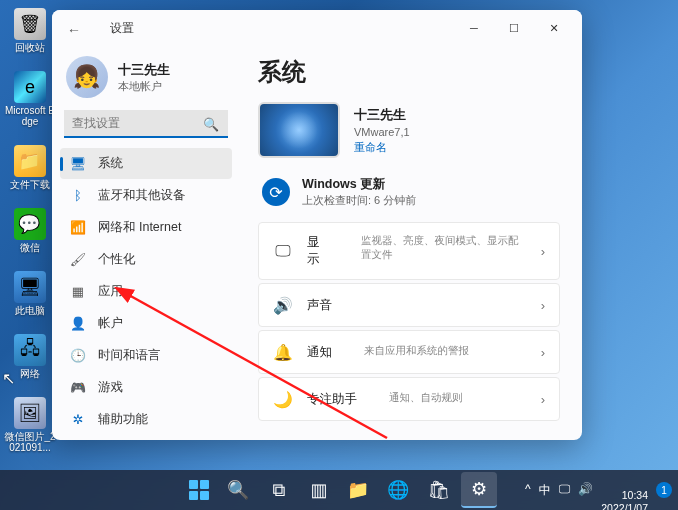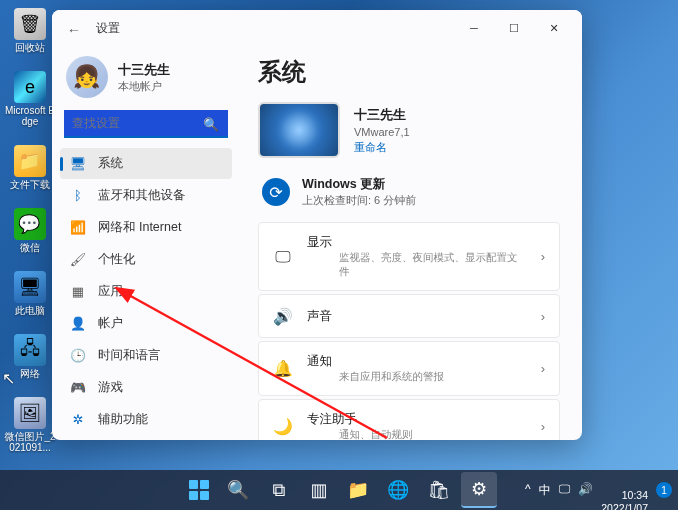--- a/index.html
+++ b/index.html
@@ -15,36 +15,36 @@
   .folder { background: linear-gradient(#ffd76a, #ffb627); }
   .wechat { background: #1aad19; color: #fff; }
   .thispc { background: linear-gradient(#4a9ee8, #2a6db8); }
   .network { background: linear-gradient(#4aa8e8, #2a7db8); }
   .anime { background: linear-gradient(#c8d8f0, #889cc8); }
   
   
   .window { position: absolute; left: 52px; top: 10px; width: 530px; height: 430px; background: #fbfbfd; border-radius: 8px; box-shadow: 0 8px 32px rgba(0,0,0,0.3); display: flex; flex-direction: column; overflow: hidden; }
   .titlebar { height: 36px; display: flex; align-items: center; padding: 0 8px; background: #fbfbfd; }
   .nav-back { width: 28px; height: 28px; display: flex; align-items: center; justify-content: center; font-size: 14px; color: #555; border-radius: 4px; }
-  .title-text { font-size: 12px; margin-left: 8px; color: #333; flex: 1; }
+  .title-text { font-size: 12px; margin-left: 22px; color: #333; flex: 1; }
   .win-controls { display: flex; }
   .win-btn { width: 40px; height: 28px; display: flex; align-items: center; justify-content: center; font-size: 11px; color: #333; }
   
   .window-body { flex: 1; display: flex; overflow: hidden; }
   
   
   .sidebar { width: 188px; padding: 6px 8px 6px 8px; display: flex; flex-direction: column; overflow-y: auto; }
   .profile { display: flex; align-items: center; gap: 10px; padding: 4px 6px 12px 6px; }
   .avatar { width: 42px; height: 42px; border-radius: 50%; background: linear-gradient(135deg,#c8d8f0,#a0b8e0); display:flex; align-items:center; justify-content:center; font-size:22px; }
   .profile-text { display: flex; flex-direction: column; }
   .profile-name { font-size: 13px; font-weight: 600; color: #222; }
   .profile-sub { font-size: 11px; color: #666; }
   
   .search-box { margin: 0 4px 10px 4px; position: relative; }
-  .search-input { width: 100%; padding: 6px 28px 6px 8px; font-size: 12px; border: none; border-bottom: 2px solid #0067c0; background: #1d4ed8; outline: none; }
+  .search-input { width: 100%; padding: 6px 28px 6px 8px; font-size: 12px; border: none; border-bottom: 2px solid #0067c0; background: #e5e5e5; outline: none; }
   .search-icon { position: absolute; right: 8px; top: 50%; transform: translateY(-50%); font-size: 13px; color: #555; }
   
   .nav-list { display: flex; flex-direction: column; gap: 1px; }
   .nav-item { display: flex; align-items: center; gap: 12px; padding: 7px 10px; border-radius: 4px; font-size: 12.5px; color: #333; cursor: pointer; position: relative; }
   .nav-item.active { background: #eaeaea; }
   .nav-item.active::before { content: ""; position: absolute; left: 0; top: 50%; transform: translateY(-50%); width: 3px; height: 14px; background: #0067c0; border-radius: 2px; }
   .nav-icon { width: 16px; height: 16px; display: flex; align-items: center; justify-content: center; font-size: 13px; }
   
   
   .main { flex: 1; padding: 10px 22px 10px 18px; overflow-y: auto; position: relative; }
@@ -62,21 +62,21 @@
   
   .update-row { display: flex; align-items: center; gap: 12px; padding: 6px 0 14px 4px; }
   .update-icon { width: 28px; height: 28px; border-radius: 50%; background: #0067c0; color: #fff; display: flex; align-items: center; justify-content: center; font-size: 16px; }
   .update-text { display: flex; flex-direction: column; }
   .update-title { font-size: 12.5px; font-weight: 600; color: #222; }
   .update-sub { font-size: 11px; color: #666; }
   
   .card-list { display: flex; flex-direction: column; gap: 3px; }
   .card { display: flex; align-items: center; gap: 14px; padding: 11px 14px; background: #fff; border: 1px solid #e8e8e8; border-radius: 4px; cursor: pointer; }
   .card-icon { width: 20px; height: 20px; display: flex; align-items: center; justify-content: center; font-size: 16px; color: #444; }
-  .card-text { flex: 1; display: flex; flex-direction: column; }
+  .card-text { flex: 1; display: flex; flex-direction: row; }
   .card-title { font-size: 12.5px; color: #222; }
   .card-sub { font-size: 10.5px; color: #888; margin-left: 32px; }
   .card-chev { font-size: 13px; color: #777; }
   
   
   .arrow-svg { position: absolute; left: 52px; top: 10px; width: 530px; height: 430px; pointer-events: none; z-index: 10; }
   
   
   .taskbar { position: absolute; bottom: 0; left: 0; right: 0; height: 40px; background: rgba(30,40,60,0.85); backdrop-filter: blur(10px); display: flex; align-items: center; }
   .taskbar-center { position: absolute; left: 50%; transform: translateX(-50%); display: flex; gap: 4px; }

